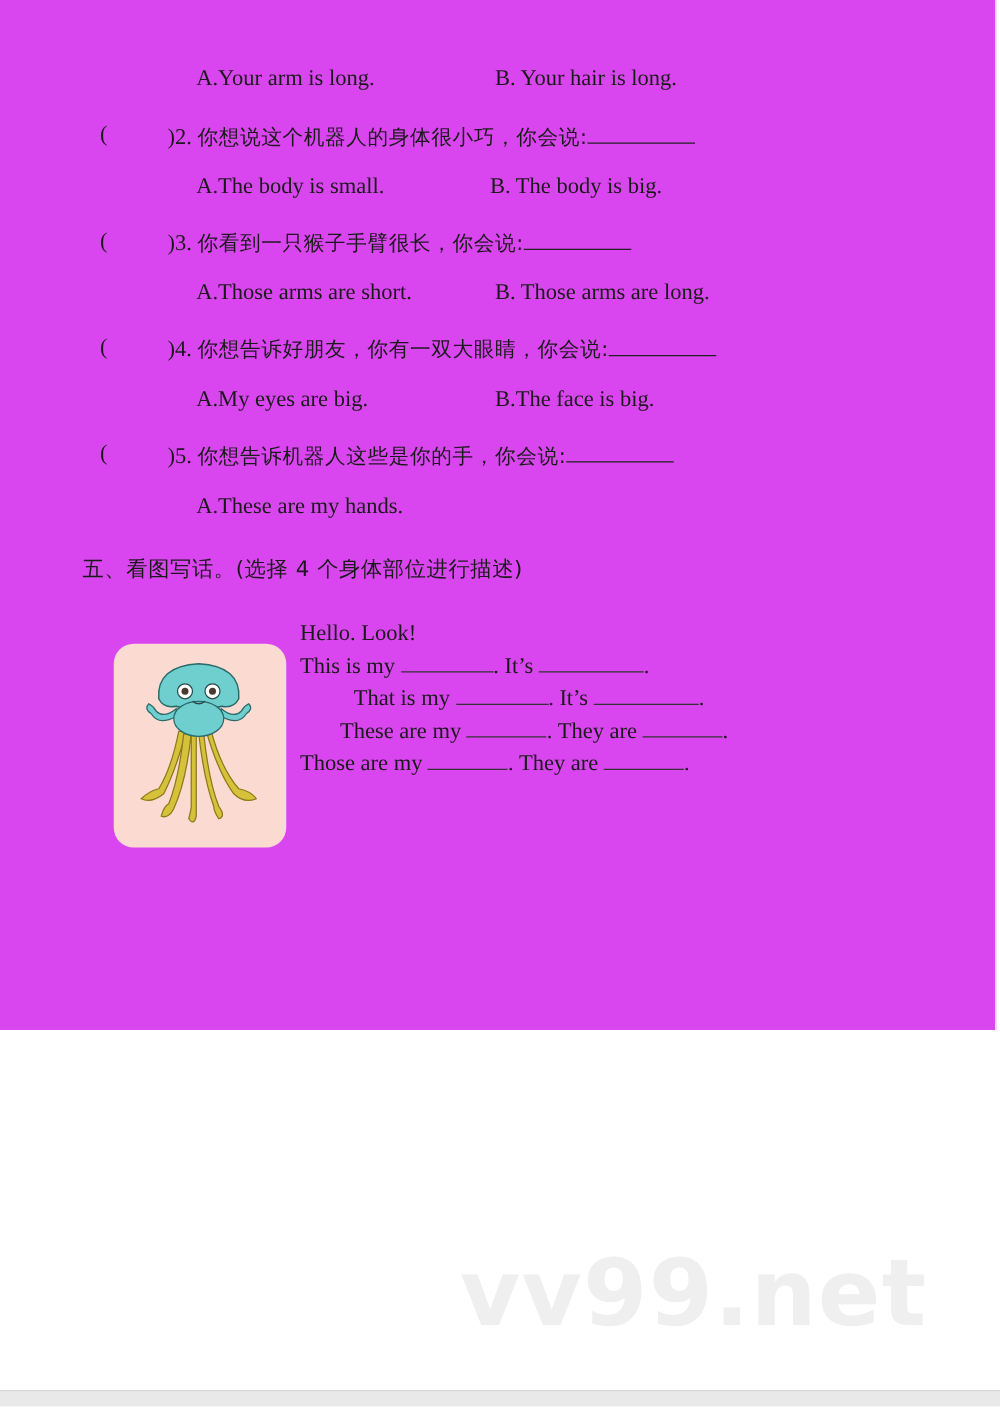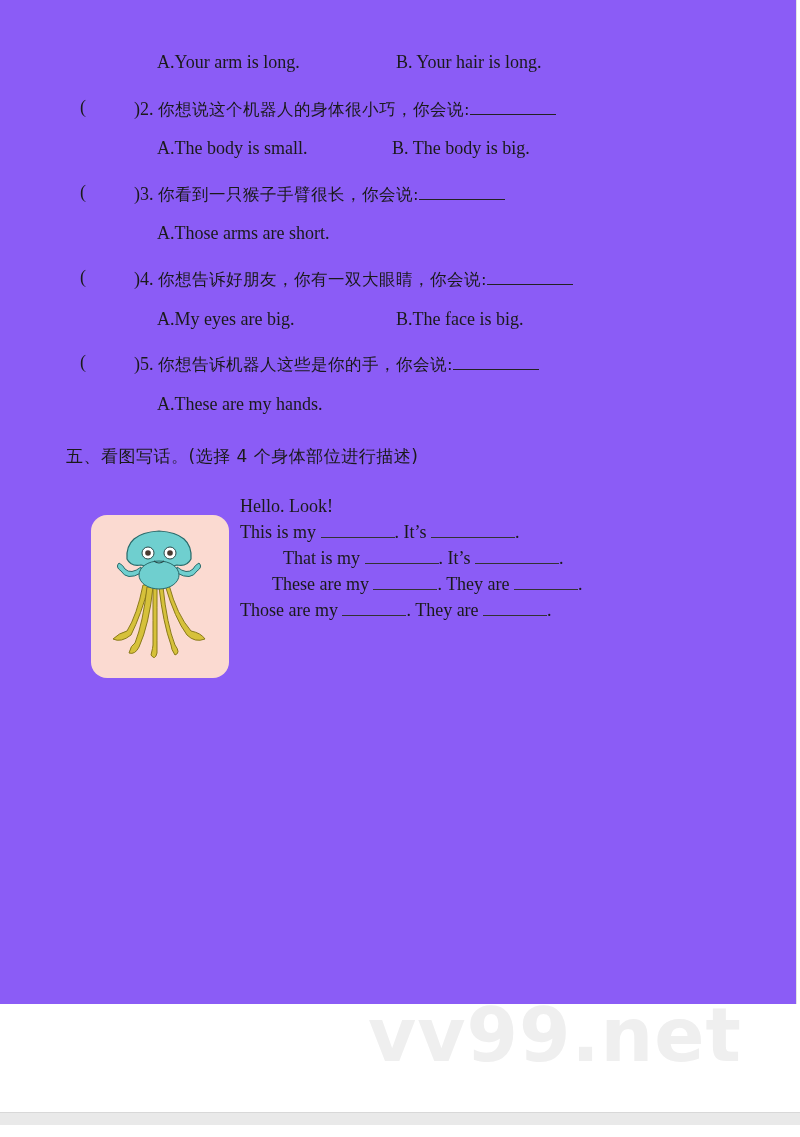--- a/index.html
+++ b/index.html
@@ -13,22 +13,22 @@
       position: relative;
       overflow: hidden;
       font-family: "Liberation Serif", "DejaVu Serif", serif;
       color: #1a1a1a;
     }
     .page {
       position: absolute;
       left: 0;
       top: 0;
       width: 796px;
-      height: 1004px;
-      background: #8b5cf6;
+      height: 824px;
+      background: #d946ef;
       border-right: 1px solid #e3e3e3;
       text-decoration: underline;
     }
     .opt {
       position: absolute;
       font-size: 18px;
       white-space: nowrap;
       line-height: 22px;
     }
     .paren-open {
@@ -135,20 +135,21 @@
   </div>
   <div class="opt" style="left:157px; top:137px;">A.The body is small.</div>
   <div class="opt" style="left:392px; top:137px;">B. The body is big.</div>
 
   <div class="paren-open" style="left:80px; top:181px;">(</div>
   <div class="q-stem" style="left:134px; top:181px;">
     <span>)3.</span>
     <span class="cn">你看到一只猴子手臂很长，你会说:</span><span class="blank" style="width:86px;"></span>
   </div>
   <div class="opt" style="left:157px; top:222px;">A.Those arms are short.</div>
+  <div class="opt" style="left:396px; top:222px;">B. Those arms are long.</div>
 
   <div class="paren-open" style="left:80px; top:266px;">(</div>
   <div class="q-stem" style="left:134px; top:266px;">
     <span>)4.</span>
     <span class="cn">你想告诉好朋友，你有一双大眼睛，你会说:</span><span class="blank" style="width:86px;"></span>
   </div>
   <div class="opt" style="left:157px; top:308px;">A.My eyes are big.</div>
   <div class="opt" style="left:396px; top:308px;">B.The face is big.</div>
 
   <div class="paren-open" style="left:80px; top:351px;">(</div>

